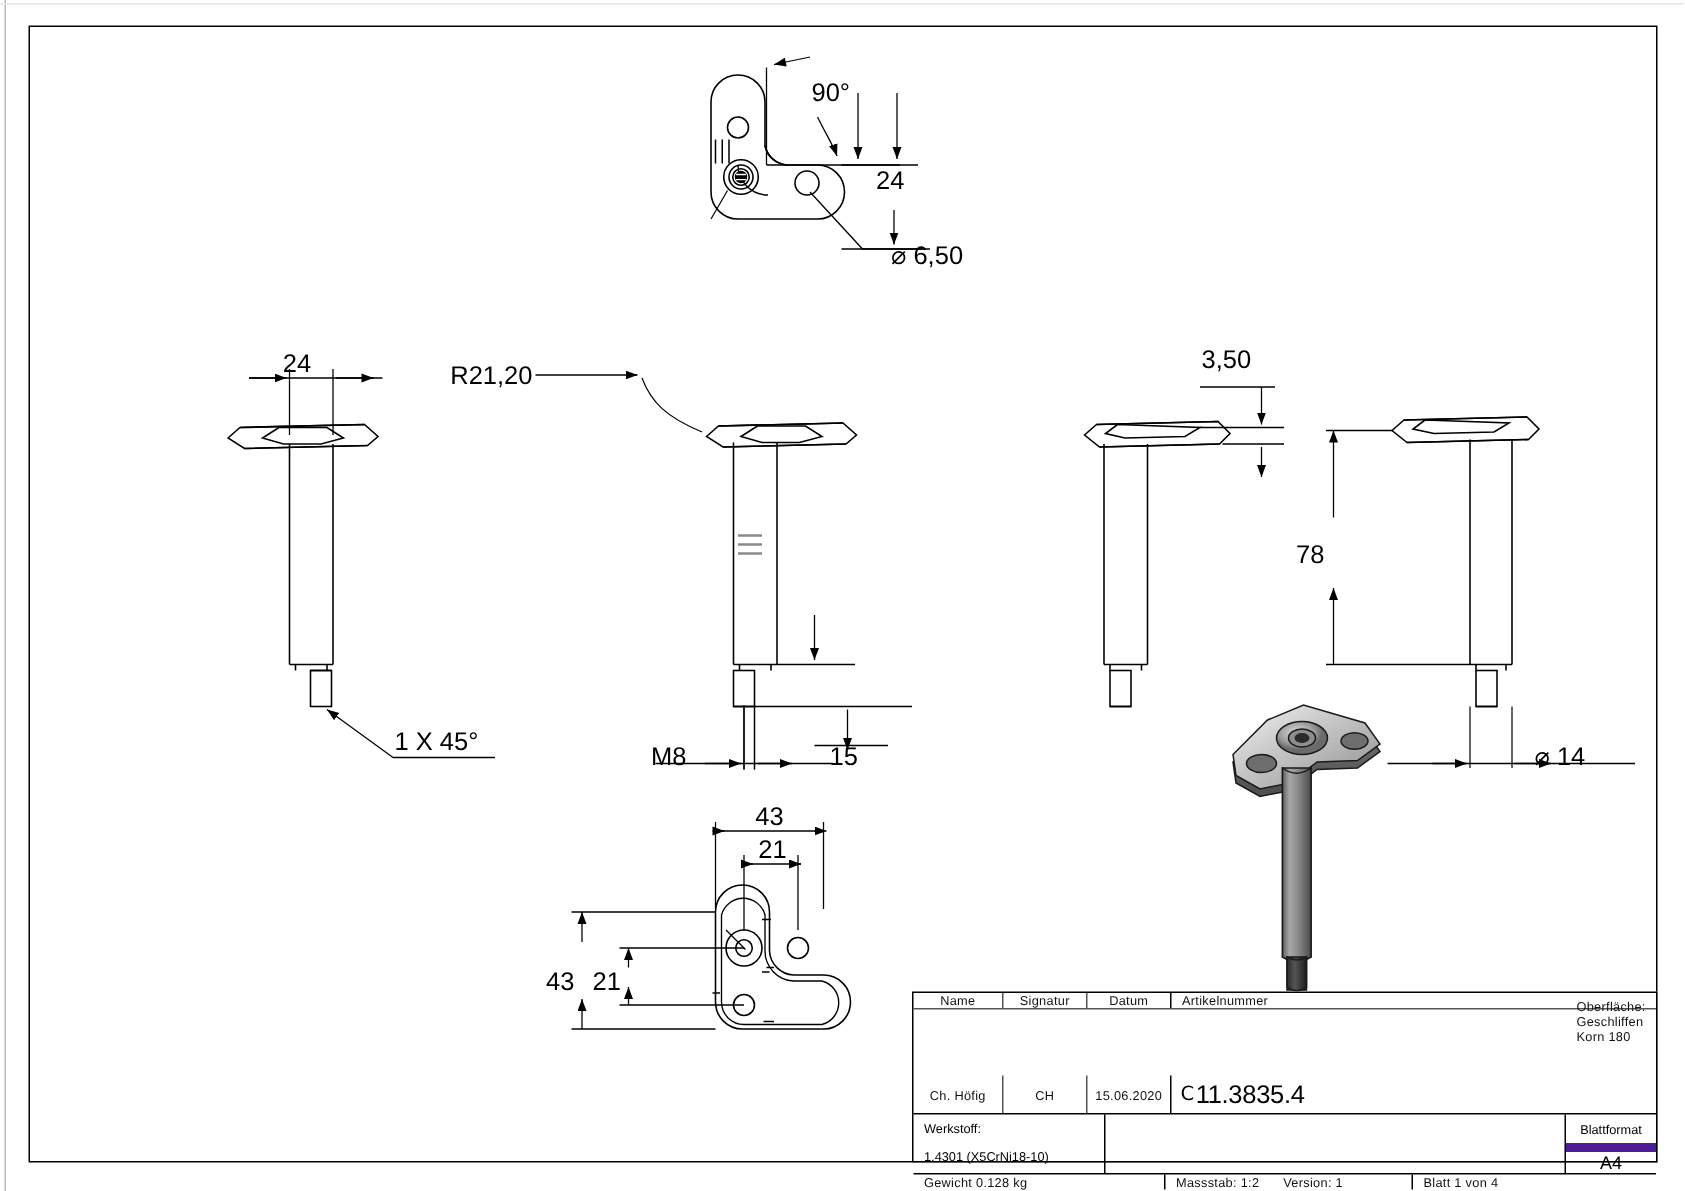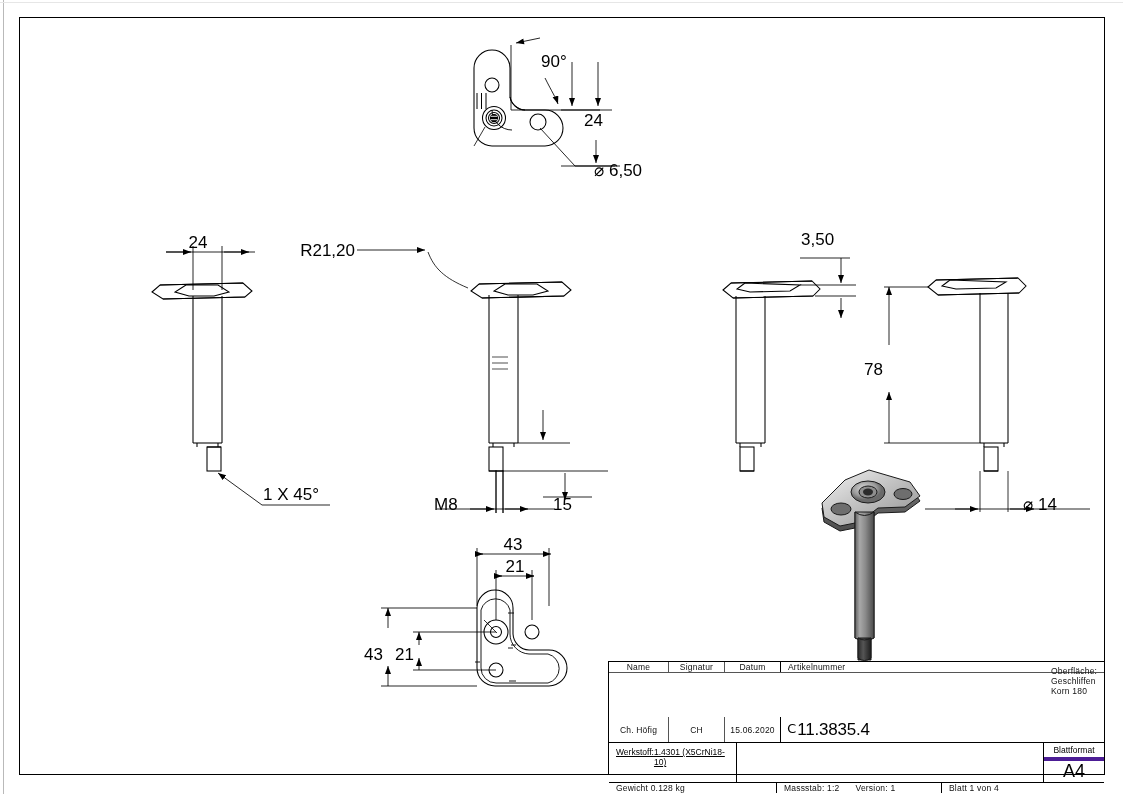--- a/index.html
+++ b/index.html
@@ -27,28 +27,28 @@
   .c-name{width:60px;border-right:1px solid #555;justify-content:center;}
   .c-sig{width:56px;border-right:1px solid #555;justify-content:center;}
   .c-dat{width:56px;border-right:1.3px solid #000;justify-content:center;}
   .c-rest{flex:1;padding-left:7px;}
   .artnr-wrap{flex:1;display:flex;align-items:flex-start;padding-left:6px;}
   .art-hook{font-size:13px;line-height:24px;margin-right:1px;
             transform:scaleX(-1);display:inline-block;}
   .art-num{font-size:17px;line-height:25px;letter-spacing:-.2px;}
   .surf{position:absolute;left:270px;top:4px;font-size:8.5px;}
   .c-werk{flex:1;border-right:1.3px solid #000;padding:4px 0 0 7px;
-          display:flex;justify-content:flex-end;text-decoration:underline;}
+          display:flex;flex-direction:column;justify-content:flex-start;}
   .werk-l1{font-size:8.5px;margin-bottom:9px;}
   .werk-l2{font-size:8.5px;}
   .c-mid-empty{width:306px;border-right:1.3px solid #000;}
   .c-blattfmt{width:60px;display:flex;flex-direction:column;}
-  .bf-lab{height:19px;border-bottom:4px solid #4c1d95;display:flex;
+  .bf-lab{height:19px;border-bottom:6px solid #4c1d95;display:flex;
           align-items:center;justify-content:center;font-size:8.5px;}
-  .bf-val{flex:1;display:flex;align-items:center;justify-content:center;font-size:18px;}
+  .bf-val{flex:1;display:flex;align-items:center;justify-content:center;font-size:12px;}
   .c-gew{width:168px;border-right:1.3px solid #000;padding-left:7px;}
   .c-mass{width:165px;border-right:1.3px solid #000;padding-left:7px;
           display:flex;gap:16px;}
   .c-blatt{flex:1;padding-left:7px;}
   .tb-r4 .cell{font-size:8.5px;}
 </style>
 </head>
 <body>
 
 <div class="sheet">

